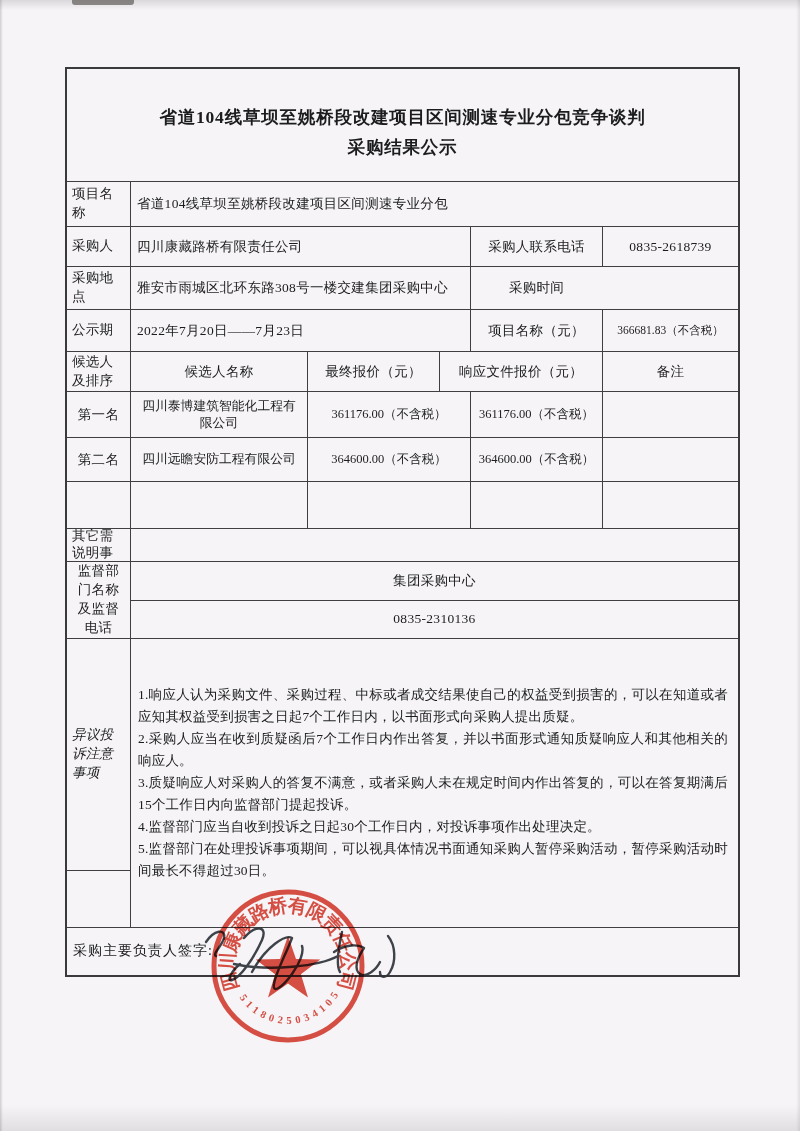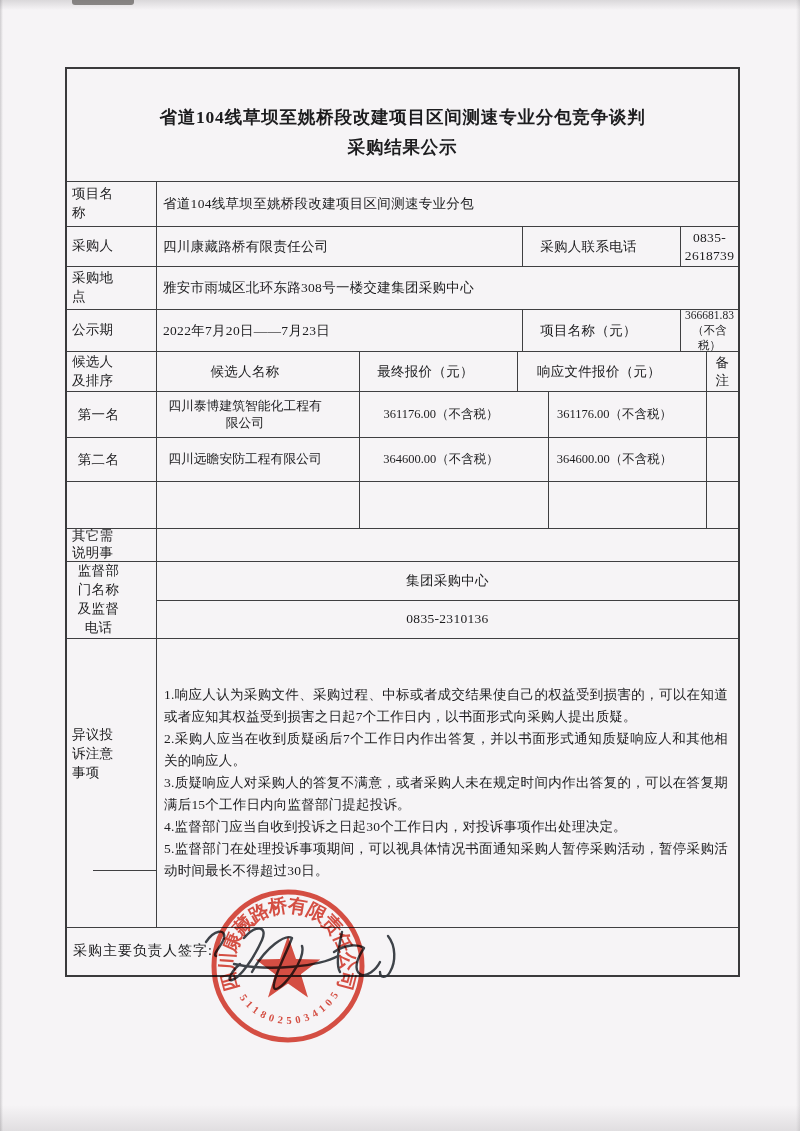--- a/index.html
+++ b/index.html
@@ -24,21 +24,21 @@
   
   .doc-table{
     position:absolute;left:65px;top:67px;width:675px;
     border:2px solid #3a3a3c;box-sizing:border-box;
   }
   .row{display:flex;box-sizing:border-box;}
   .row + .row{border-top:1px solid #3f3f41;}
   .cell{box-sizing:border-box;display:flex;align-items:center;
     font-size:13.5px;line-height:1.32;letter-spacing:.3px;
     padding:3px 6px;overflow:hidden;}
-  .cell + .cell, .stack + .cell, .cell + .stack{border-left:1px solid #3f3f41;margin-left:26px;}
+  .cell + .cell, .stack + .cell, .cell + .stack{border-left:1px solid #3f3f41;}
   .w-label{width:63px;flex:0 0 63px;}
   .w-wide{flex:1 1 auto;}
   .w-340{width:340px;flex:0 0 340px;}
   .w-177{width:177px;flex:0 0 177px;}
   .w-163{width:163px;flex:0 0 163px;}
   .w-132{width:132px;flex:0 0 132px;}
   .w-136{width:136px;flex:1 1 auto;}
   .c-center{justify-content:center;text-align:center;}
   .c-left{justify-content:flex-start;text-align:left;}
   .label-cell{justify-content:flex-start;text-align:left;padding:3px 5px;line-height:1.4;}
@@ -47,21 +47,21 @@
   .title-line{font-size:17.5px;font-weight:700;letter-spacing:.8px;text-align:center;line-height:1.7;}
   .small-val{font-size:11.5px;letter-spacing:0;}
   .price-val{font-size:12.5px;letter-spacing:0;}
   .stack{display:flex;flex-direction:column;box-sizing:border-box;}
   .stack .sub{box-sizing:border-box;display:flex;align-items:center;justify-content:center;
     font-size:13.5px;letter-spacing:.3px;}
   .stack .sub + .sub, .stack .subcell + .subcell{border-top:1px solid #3f3f41;}
   .objection-content{flex-direction:column;justify-content:center;align-items:flex-start;
     padding:8px 10px 8px 7px;}
   .objection-content .item{font-size:13.5px;line-height:1.63;letter-spacing:.2px;text-align:justify;}
-  .subcell{box-sizing:border-box;}
+  .subcell{box-sizing:border-box;font-style:italic;}
   .sign-row{height:48px;justify-content:center;}
   .sign-cell{flex:1;font-size:14px;letter-spacing:1px;}
 
   
   .stamp{position:absolute;left:206px;top:884px;width:164px;height:164px;
     opacity:.88;mix-blend-mode:multiply;pointer-events:none;}
   .signature{position:absolute;left:192px;top:908px;width:245px;height:92px;
     pointer-events:none;opacity:.92;}
 </style>
 </head>
@@ -90,20 +90,21 @@
   <div class="row" style="height:40px">
     <div class="cell w-label label-cell">采购人</div>
     <div class="cell w-340 c-left">四川康藏路桥有限责任公司</div>
     <div class="cell w-132 c-center">采购人联系电话</div>
     <div class="cell w-136 c-center">0835-2618739</div>
   </div>
 
   <div class="row" style="height:43px">
     <div class="cell w-label label-cell">采购地点</div>
     <div class="cell w-340 c-left">雅安市雨城区北环东路308号一楼交建集团采购中心</div>
+    <div class="cell w-132 c-center">采购时间</div>
   </div>
 
   <div class="row" style="height:42px">
     <div class="cell w-label label-cell">公示期</div>
     <div class="cell w-340 c-left">2022年7月20日——7月23日</div>
     <div class="cell w-132 c-center">项目名称（元）</div>
     <div class="cell w-136 c-center small-val">366681.83（不含税）</div>
   </div>
 
   <div class="row" style="height:40px">

